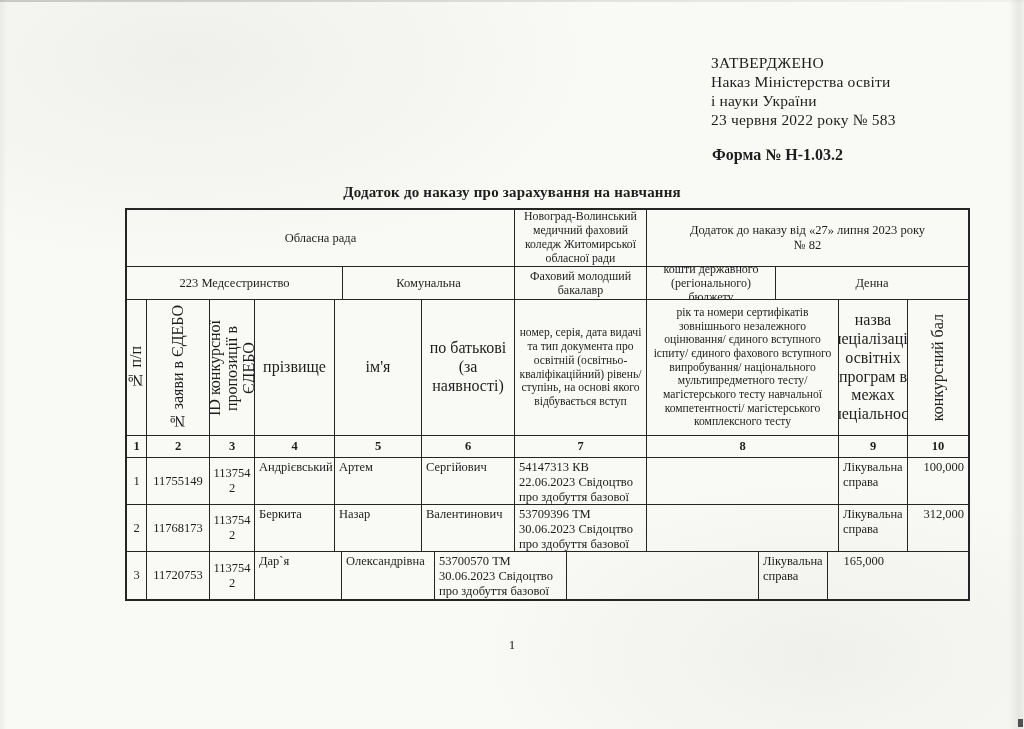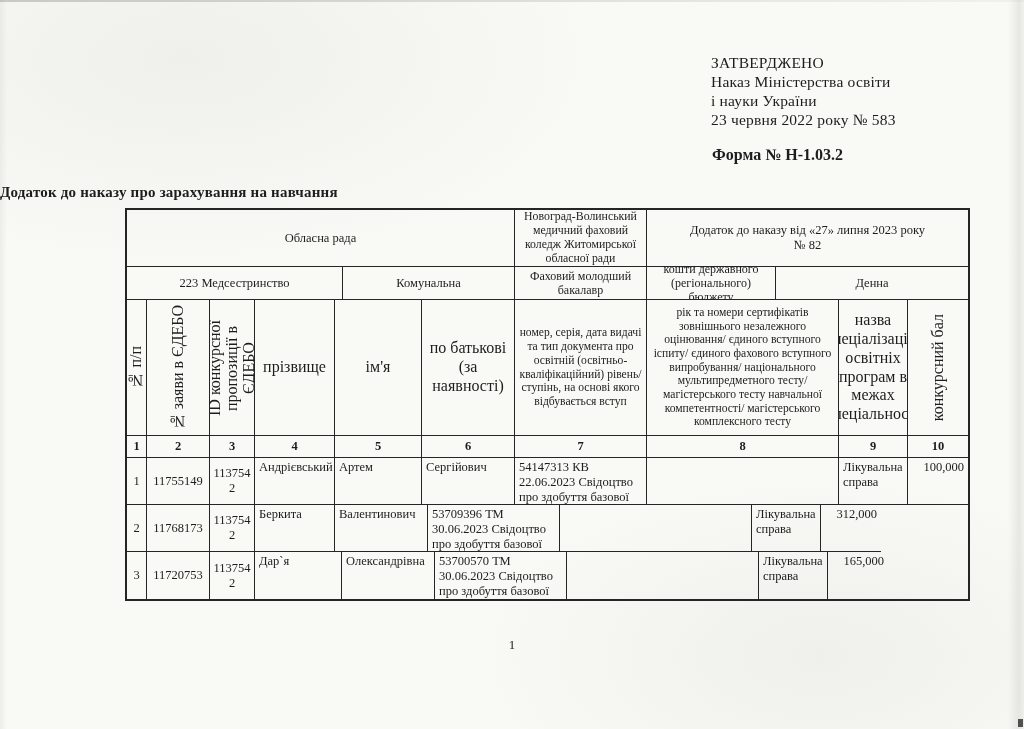--- a/index.html
+++ b/index.html
@@ -12,21 +12,21 @@
       radial-gradient(ellipse 500px 260px at 80% 90%, rgba(205,205,200,.22), rgba(0,0,0,0) 70%),
       linear-gradient(90deg,#ededea 0px,#f9f9f6 7px,#f9f9f6 1008px,#e7e7e4 1019px,#f1f1ee 1024px),
       #f9f9f6;
   }
   .artifact{position:absolute;background:#2a2a2a;}
   #corner-mark{right:1px;bottom:2px;width:5px;height:8px;opacity:.8;}
   #edge-shade-top{left:0;top:0;width:100%;height:2px;background:linear-gradient(90deg,rgba(120,120,115,.35),rgba(180,180,175,.12));}
 
   .approval{position:absolute;left:711px;top:53px;font-size:15.5px;line-height:19px;letter-spacing:.2px;}
   .form-label{position:absolute;left:712px;top:146px;font-size:16px;font-weight:bold;}
-  .doc-title{position:absolute;left:0;top:184px;width:1024px;text-align:left;font-size:15px;font-weight:bold;letter-spacing:.2px;}
+  .doc-title{position:absolute;left:0;top:184px;width:1024px;text-align:center;font-size:15px;font-weight:bold;letter-spacing:.2px;}
   .page-num{position:absolute;left:0;top:637px;width:1024px;text-align:center;font-size:13px;}
 
   .doc-table{position:absolute;left:125px;top:208px;width:845px;box-sizing:border-box;border:2px solid #252525;}
   .trow{display:flex;}
   .tcell{
     box-sizing:border-box;flex:0 0 auto;
     border-right:1.2px solid #252525;border-bottom:1.2px solid #252525;
     display:flex;align-items:center;justify-content:center;
     text-align:center;overflow:hidden;padding:1px 3px;
     font-size:12.5px;line-height:1.18;
@@ -156,20 +156,21 @@
     <div class="tcell c8"></div>
     <div class="tcell c9">Лікувальна справа</div>
     <div class="tcell c10">100,000</div>
   </div>
 
   <div class="trow rowData">
     <div class="tcell c1">2</div>
     <div class="tcell c2">11768173</div>
     <div class="tcell c3">1137542</div>
     <div class="tcell c4">Беркита</div>
+    <div class="tcell c5">Назар</div>
     <div class="tcell c6">Валентинович</div>
     <div class="tcell c7">53709396 ТМ 30.06.2023 Свідоцтво про здобуття базової середньої освіти</div>
     <div class="tcell c8"></div>
     <div class="tcell c9">Лікувальна справа</div>
     <div class="tcell c10">312,000</div>
   </div>
 
   <div class="trow rowData">
     <div class="tcell c1">3</div>
     <div class="tcell c2">11720753</div>

